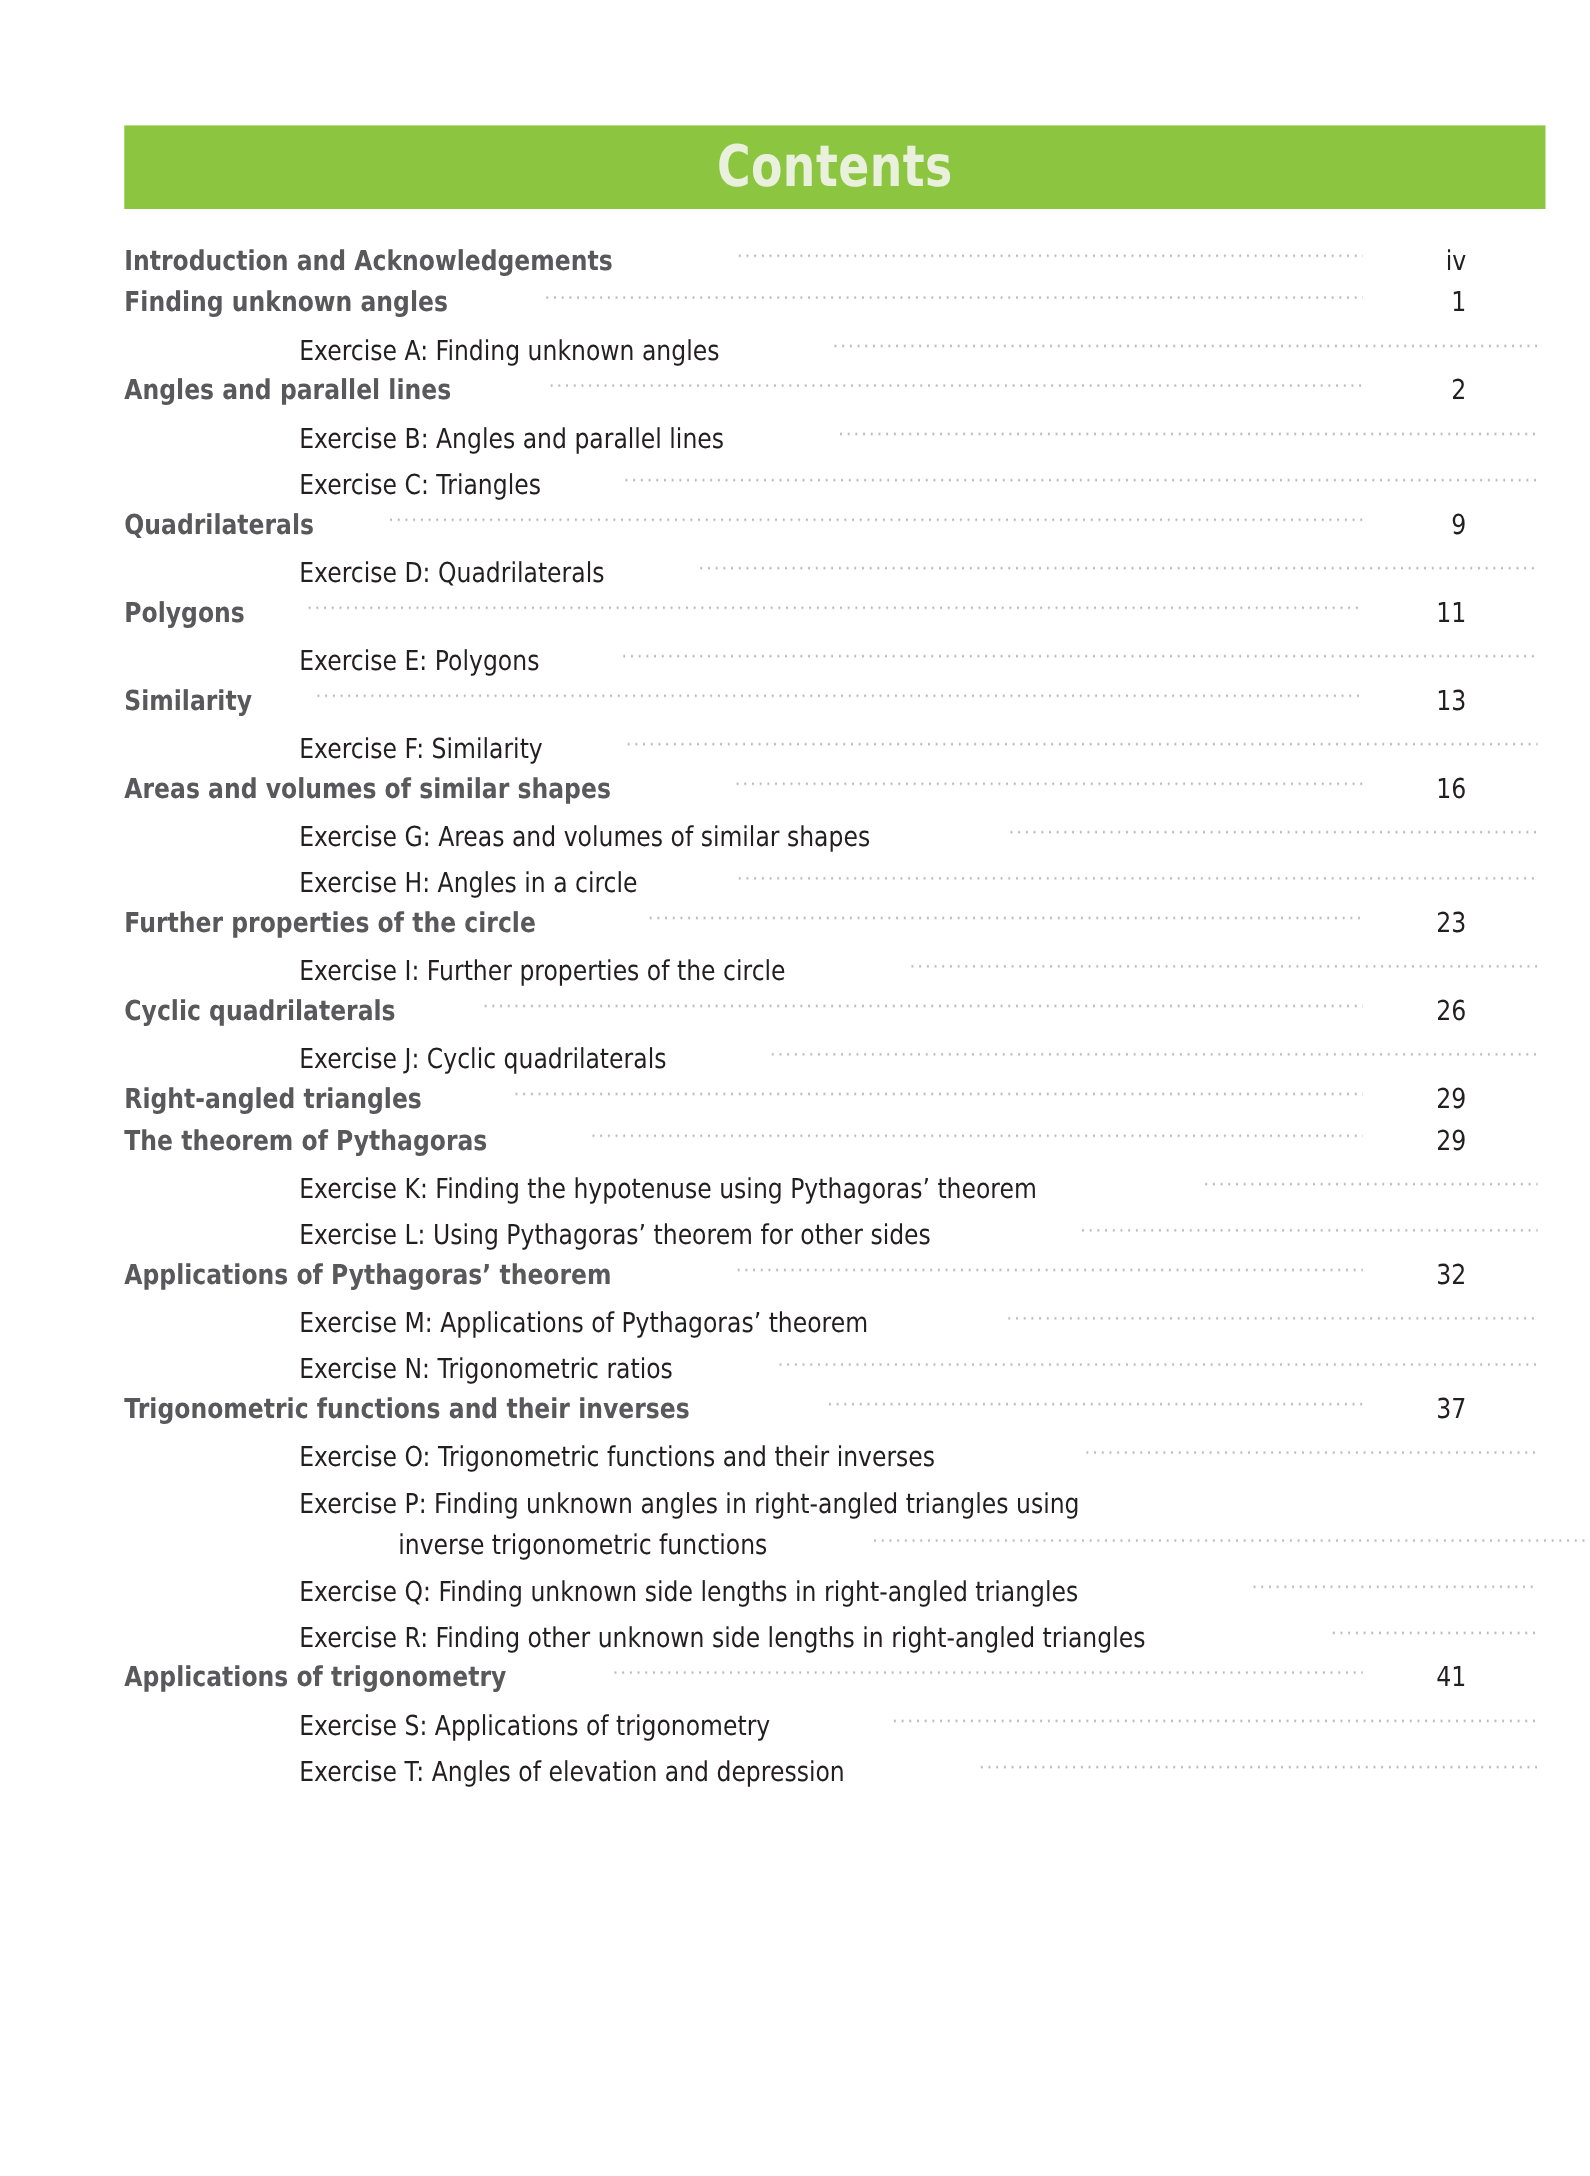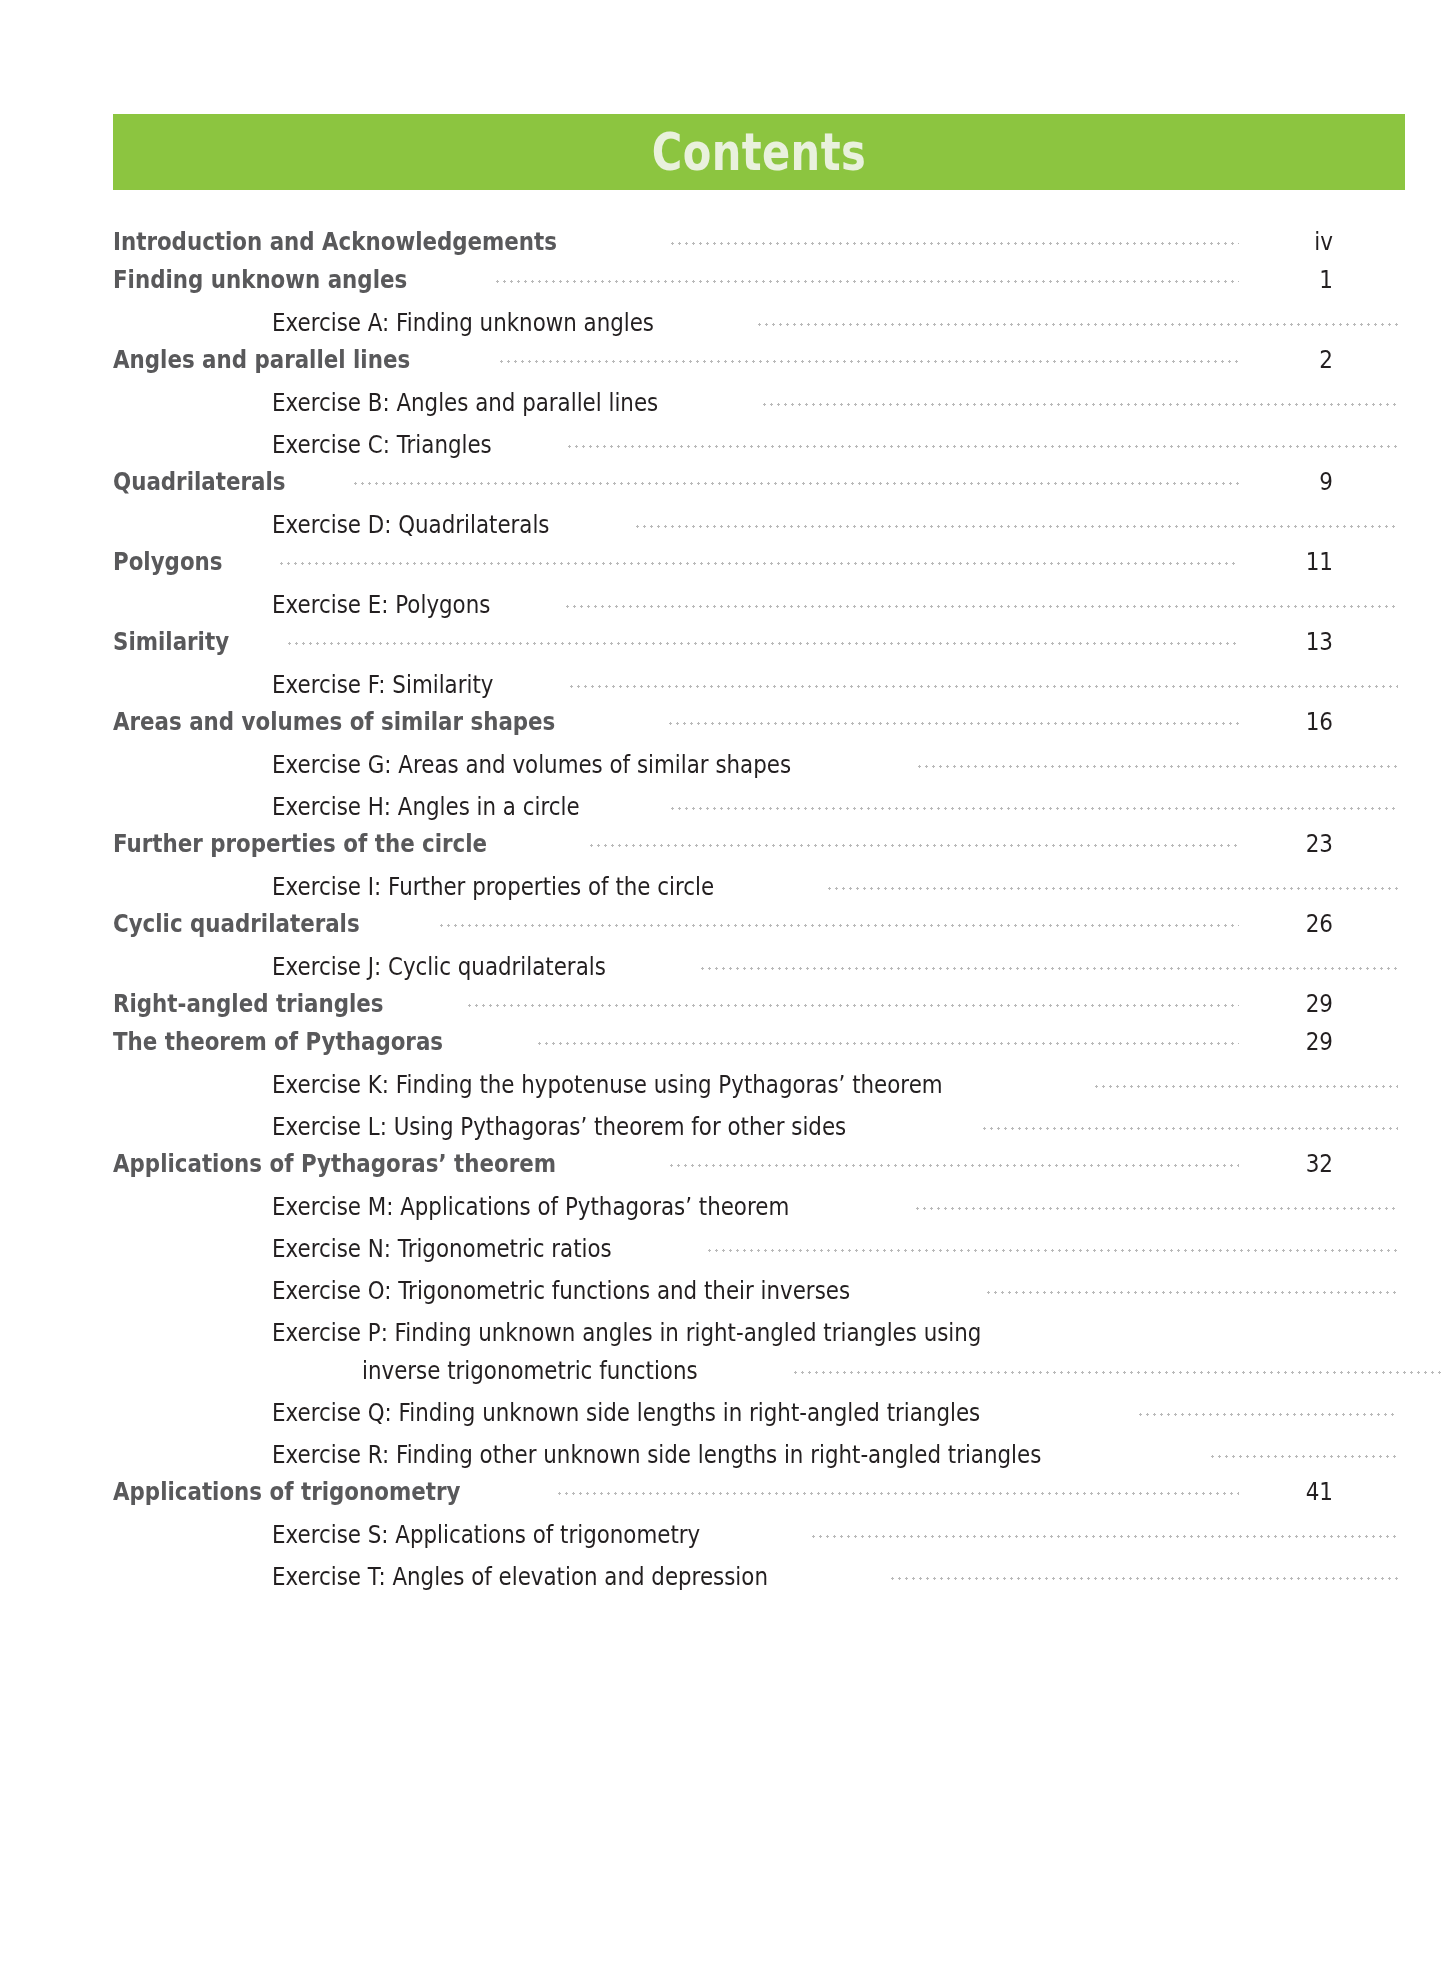--- a/index.html
+++ b/index.html
@@ -50,21 +50,21 @@
   
   .toc {
     position: absolute;
     left: 113px;
     top: 222px;
     width: 1220px;
   }
 
   .toc-row {
     display: flex;
-    align-items: center;
+    align-items: flex-start;
     width: 100%;
     white-space: nowrap;
     gap: 32px;
   }
 
   .toc-label {
     flex: 0 0 auto;
     padding-right: 5px;
     transform: scaleX(0.855);
     transform-origin: left center;
@@ -278,20 +278,25 @@
       <div class="toc-row row-exercise">
         <span class="toc-label">Exercise M: Applications of Pythagoras’ theorem</span>
         <span class="leader"></span>
         <span class="toc-page">33</span>
       </div>
       <div class="toc-row row-exercise">
         <span class="toc-label">Exercise N: Trigonometric ratios</span>
         <span class="leader"></span>
         <span class="toc-page">36</span>
       </div>
+      <div class="toc-row row-heading">
+        <span class="toc-label">Trigonometric functions and their inverses</span>
+        <span class="leader"></span>
+        <span class="toc-page">37</span>
+      </div>
       <div class="toc-row row-exercise">
         <span class="toc-label">Exercise O: Trigonometric functions and their inverses</span>
         <span class="leader"></span>
         <span class="toc-page">37</span>
       </div>
       <div class="toc-row row-exercise row-nolead">
         <span class="toc-label">Exercise P: Finding unknown angles in right-angled triangles using</span>
         <span class="leader"></span>
         <span class="toc-page"></span>
       </div>

